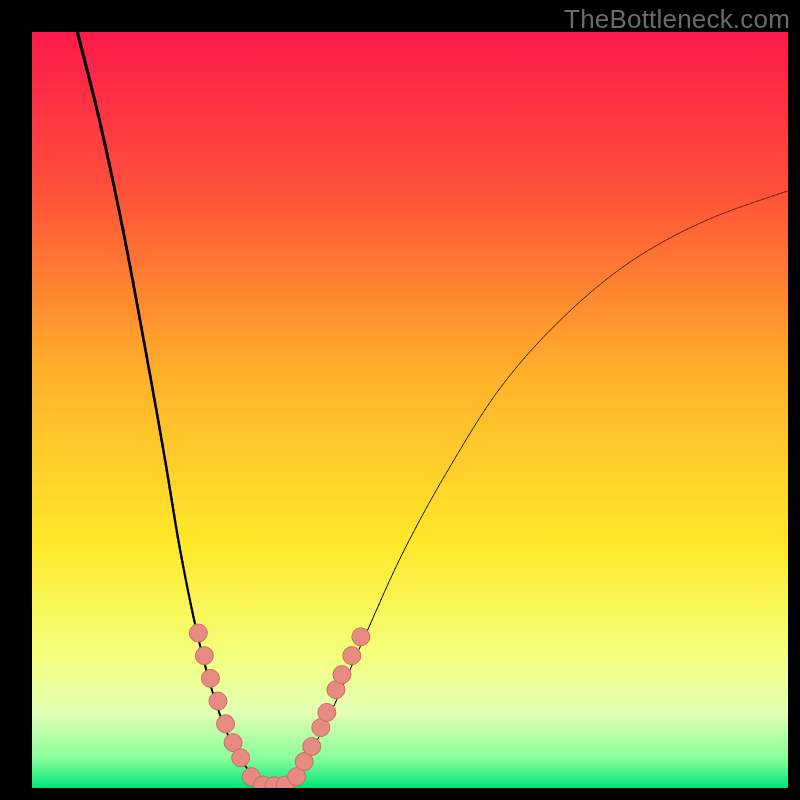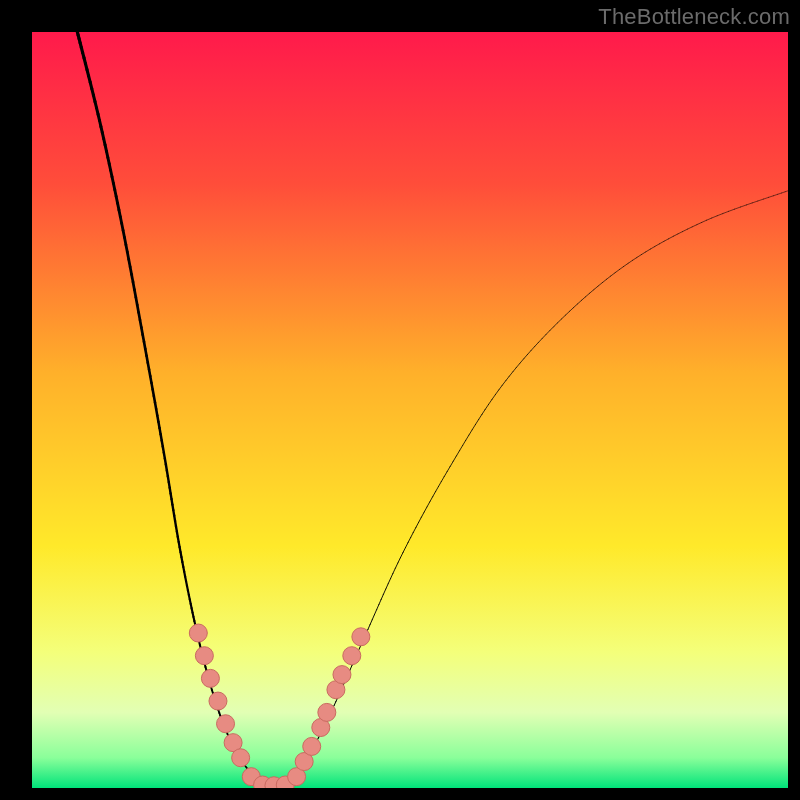--- a/index.html
+++ b/index.html
@@ -15,21 +15,21 @@
     position: relative;
     width: 800px;
     height: 800px;
     background: #000;
   }
   .watermark {
     position: absolute;
     top: 4px;
     right: 10px;
     color: #6b6b6b;
-    font-size: 22px;
+    font-size: 26px;
     font-weight: 500;
     letter-spacing: 0.2px;
     z-index: 10;
     user-select: none;
   }
   .plot-wrap {
     position: absolute;
     left: 32px;
     top: 32px;
     width: 756px;

